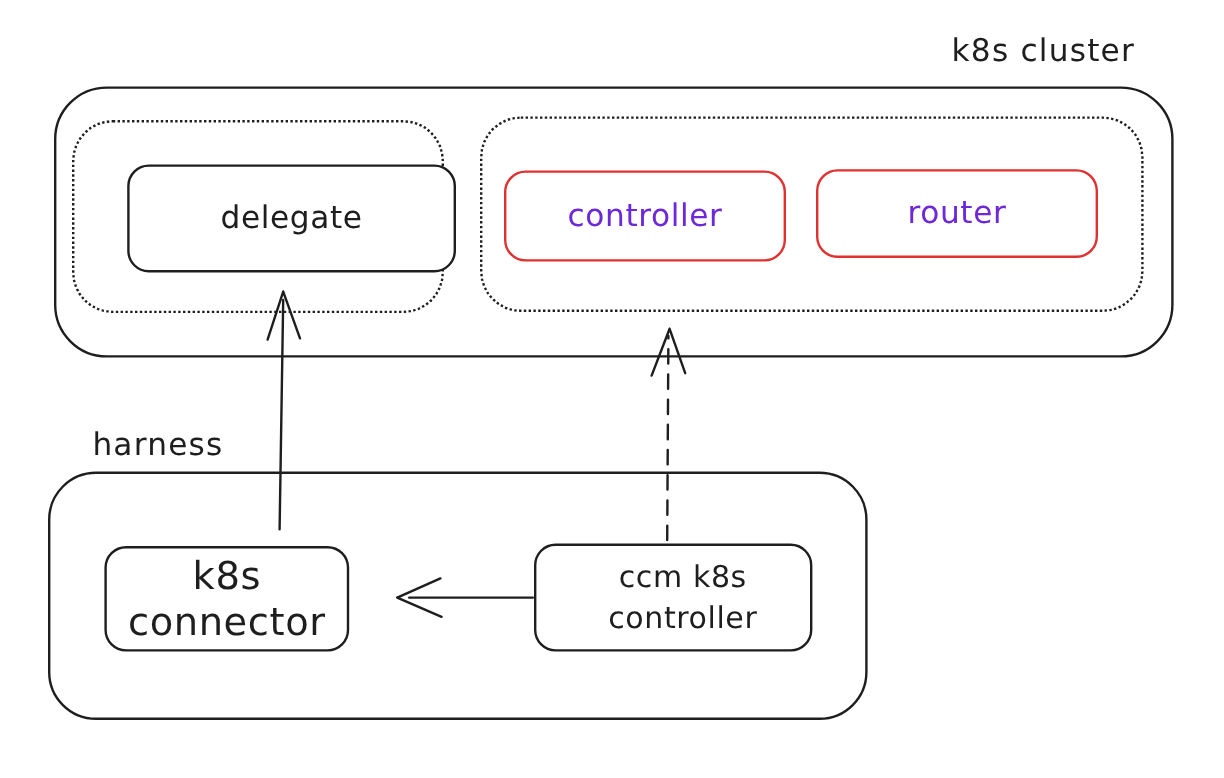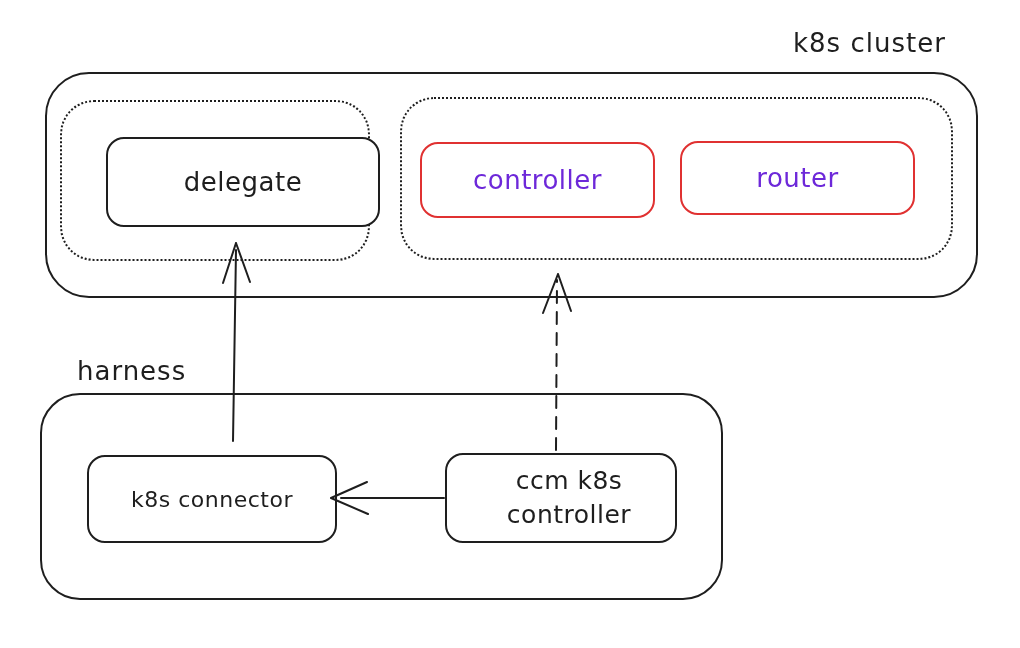--- a/index.html
+++ b/index.html
@@ -87,21 +87,21 @@
   </div>
 
   <div class="abs free-label" style="left:77px; top:356px;">harness</div>
 
   <div class="abs node red" style="left:680px; top:141px; width:235px; height:74px;">
     <span>router</span>
   </div>
 
   <div class="abs solid-box" style="left:40px; top:393px; width:683px; height:207px; border-radius:40px;"></div>
 
-  <div class="abs node" style="left:87px; top:455px; width:250px; height:88px; font-size:22px;">
+  <div class="abs node" style="left:87px; top:455px; width:204px; height:88px; font-size:32px;">
     <span>k8s connector</span>
   </div>
 
   <div class="abs node two-line" style="left:445px; top:453px; width:232px; height:90px;padding-left:16px;">
     <span>
       <span style="display:block">ccm k8s</span>
       <span style="display:block">controller</span>
     </span>
   </div>
 

